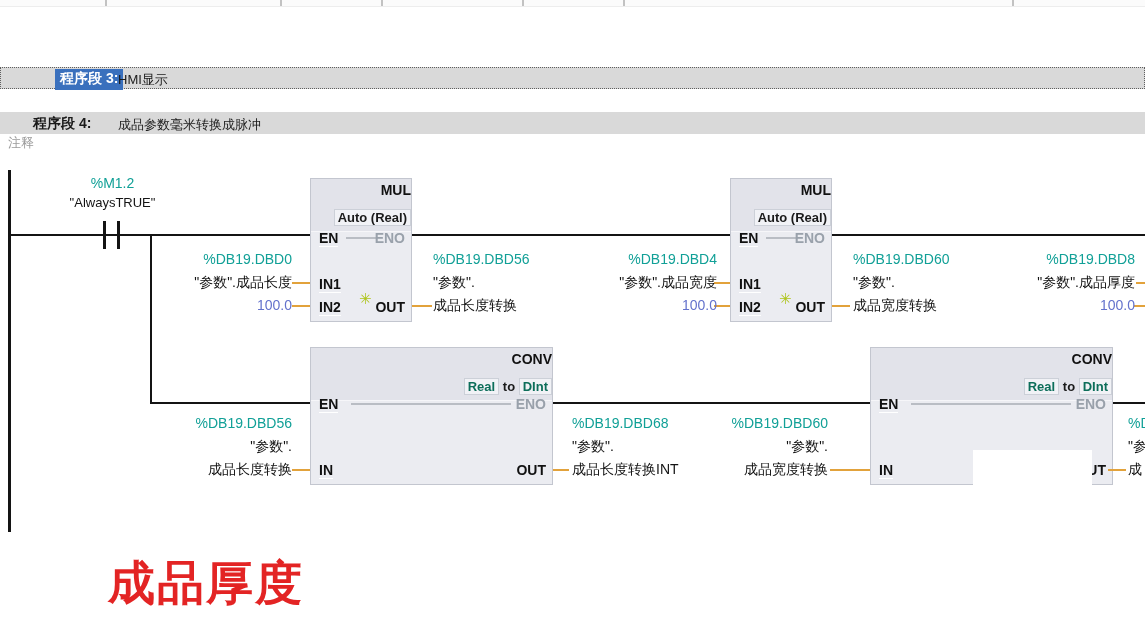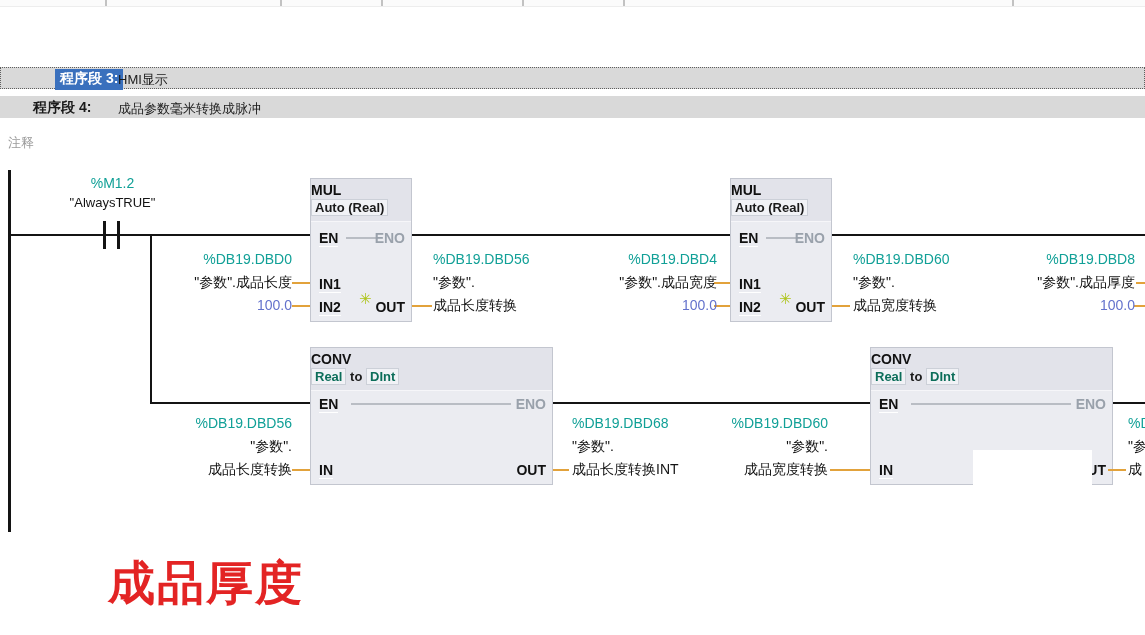--- a/index.html
+++ b/index.html
@@ -19,23 +19,23 @@
   .segtitle{position:absolute;left:118px;top:4px;font-size:13px;white-space:nowrap;}
   .comment{position:absolute;left:8px;top:134px;font-size:13px;color:#9b9b9b;}
   
   .wh{position:absolute;height:2px;background:#141414;}
   .wv{position:absolute;width:2px;background:#141414;}
   .rail{position:absolute;width:3px;background:#141414;}
   .wo{position:absolute;height:2px;background:#e2a23b;}
   .cbar{position:absolute;width:3px;height:28px;background:#141414;}
   
   .fb{position:absolute;background:#ebecf1;border:1px solid #c3c6cf;box-sizing:border-box;}
-  .fb-head{position:absolute;left:0;top:0;right:0;background:#e2e3ea;border-bottom:1px solid #f6f6f9;text-align:left;padding:3px 0 5px 0;}
+  .fb-head{position:absolute;left:0;top:0;right:0;background:#e2e3ea;border-bottom:1px solid #f6f6f9;text-align:right;padding:3px 0 5px 0;}
   .fb-title{font-size:14px;font-weight:bold;color:#111;}
-  .fb-sub{margin-top:1px;font-size:13px;font-weight:bold;}
+  .fb-sub{margin-top:11px;font-size:13px;font-weight:bold;}
   .selbox{display:inline-block;background:#f1f2f6;border:1px solid #ccd0d8;padding:0 3px;line-height:15px;}
   .dt{color:#0d6e5a;}
   .pin{position:absolute;height:16px;line-height:16px;font-size:14px;font-weight:bold;color:#111;white-space:nowrap;}
   .pin.u{border-bottom:1px solid #ffffff;}
   .pin.gray{color:#99a1ab;}
   .enoline{position:absolute;height:2px;background:#b9bdc4;}
   .star{position:absolute;font-size:15px;line-height:15px;color:#aec419;font-weight:bold;}
   
   .opr{position:absolute;font-size:14px;line-height:23px;white-space:nowrap;}
   .opr.r{text-align:right;}
@@ -56,21 +56,21 @@
     <div class="tick" style="left:381px"></div>
     <div class="tick" style="left:522px"></div>
     <div class="tick" style="left:623px"></div>
     <div class="tick" style="left:1012px"></div>
   </div>
 
   <div class="segbar selected" style="top:67px">
     <span class="segnum chip">程序段 3:</span>
     <span class="segtitle">HMI显示</span>
   </div>
-  <div class="segbar" style="top:96px">
+  <div class="segbar" style="top:112px">
     <span class="segnum">程序段 4:</span>
     <span class="segtitle">成品参数毫米转换成脉冲</span>
   </div>
 
   <div class="comment">注释</div>
 
   <div class="rail" style="left:8px;top:170px;height:362px"></div>
   <div class="wh" style="left:9px;top:234px;width:301px"></div>
   <div class="wh" style="left:412px;top:234px;width:318px"></div>
   <div class="wh" style="left:832px;top:234px;width:313px"></div>

